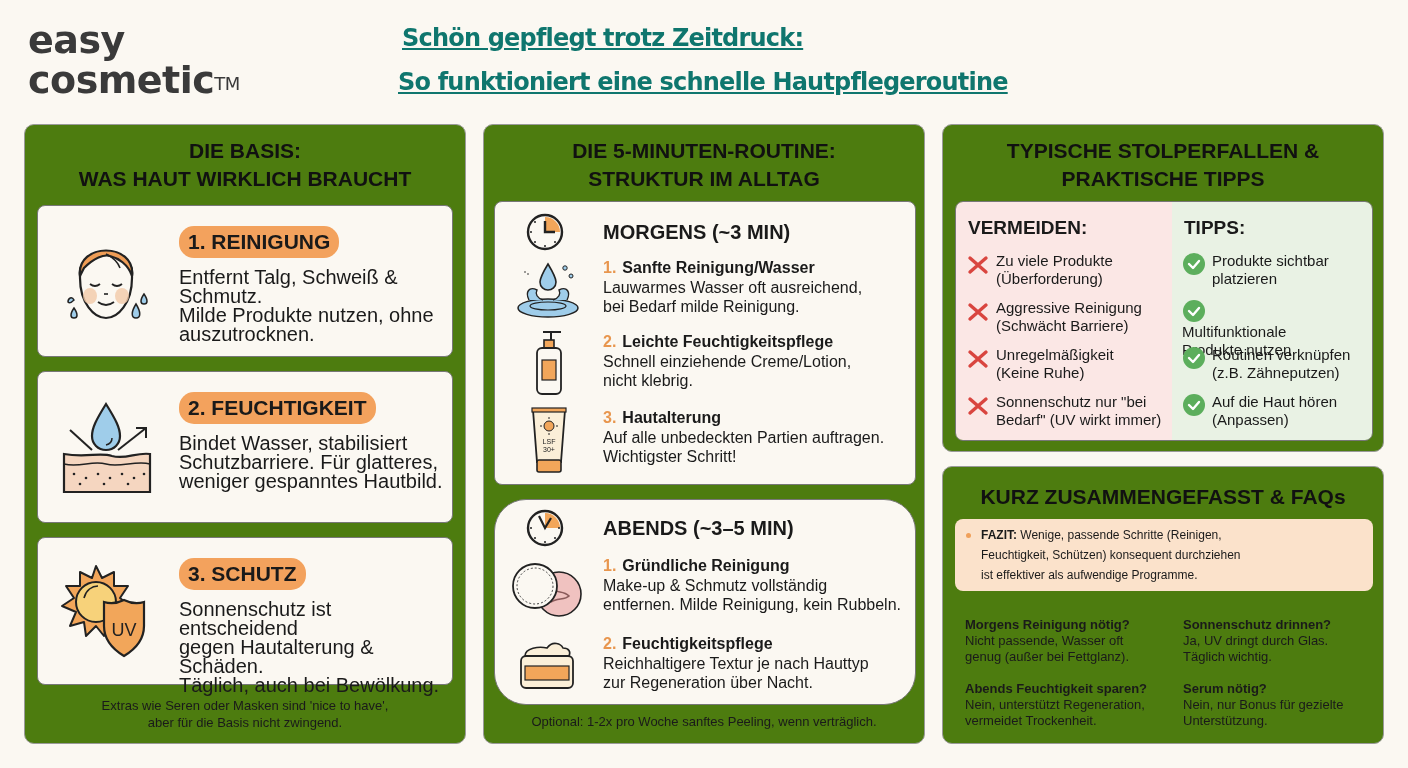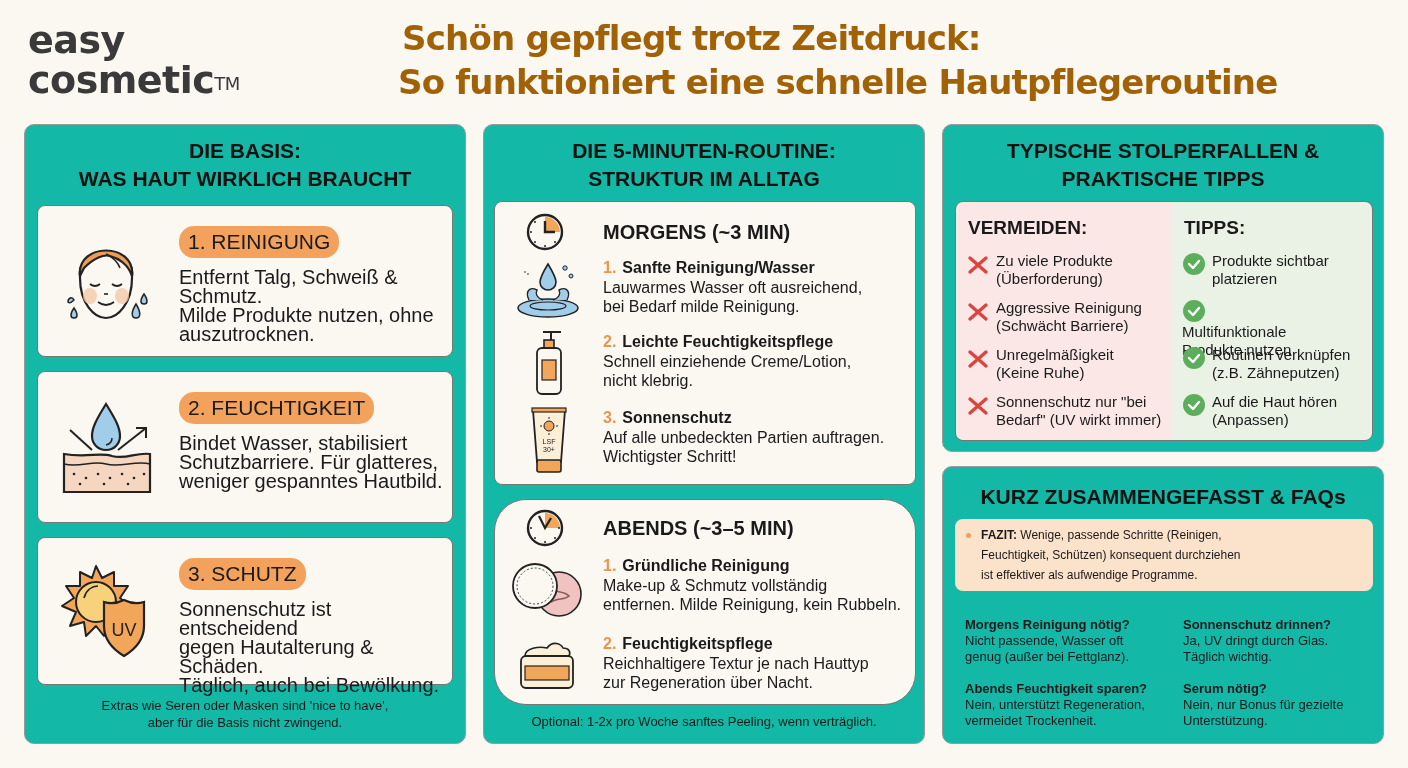--- a/index.html
+++ b/index.html
@@ -13,46 +13,47 @@
   .logo {
     position: absolute; left: 28px; top: 20px;
     font-family: "DejaVu Sans", sans-serif;
     font-size: 38px; line-height: 40px; color: #3a3a3a; font-weight: bold;
     letter-spacing: -0.5px;
   }
   .logo sup { font-size: 18px; vertical-align: top; position: relative; top: 4px; font-weight: normal; }
   .main-title {
     position: absolute; left: 398px; top: 16px;
     font-family: "DejaVu Sans", sans-serif;
-    font-weight: bold; font-size: 34px; line-height: 44px; color: #a16207;
+    font-weight: bold; font-size: 24px; line-height: 44px; color: #0f766e;
     letter-spacing: -0.8px;
+    text-decoration: underline;
   }
   .main-title .l1 { display: block; padding-left: 4px; }
   .main-title .l2 { display: block; }
 
   .panel {
     position: absolute;
-    background: #14b8a6;
+    background: #4d7c0f;
     border: 1.5px solid #9a9a9a;
     border-radius: 10px;
   }
   .panel-title {
     text-align: center; font-weight: bold; font-size: 21px; line-height: 28px;
     color: #111; margin-top: 12px;
   }
   .card {
     position: absolute;
     background: #fbf8f2;
     border: 1.5px solid #777;
     border-radius: 8px;
   }
   .icon-box { position: absolute; }
   .tag {
     position: absolute; background: #f3a25d; border-radius: 15px;
-    font-weight: normal; font-size: 21px; line-height: 32px; padding: 0 9px; color: #1a1a1a;
+    font-weight: bold; font-size: 21px; line-height: 32px; padding: 0 9px; color: #1a1a1a;
   }
   .desc { position: absolute; font-size: 20px; line-height: 19px; color: #1a1a1a; }
   .footnote { position: absolute; width: 100%; text-align: center; font-size: 13px; line-height: 17px; color: #1a1a1a; }
 
   .rt-head { position: absolute; font-weight: bold; font-size: 20px; line-height: 24px; }
   .step { position: absolute; }
   .step .st { font-weight: bold; font-size: 16px; line-height: 20px; }
   .step .st .num { color: #e8964e; margin-right: 6px; }
   .step .sd { font-size: 16px; line-height: 19px; }
 
@@ -239,21 +240,21 @@
             <path d="M20 11 L20 13"></path>
             <path d="M20 27 L20 29"></path>
             <path d="M11 20 L13 20"></path>
             <path d="M27 20 L29 20"></path>
           </g>
         <text x="20" y="38" text-anchor="middle" font-family="Liberation Sans, sans-serif" font-size="7" fill="#222">LSF</text>
         <text x="20" y="46" text-anchor="middle" font-family="Liberation Sans, sans-serif" font-size="7" fill="#222">30+</text>
       </svg>
     </div>
     <div class="step" style="left:108px; top:206px;">
-      <div class="st"><span class="num">3.</span><span>Sonnenschutz</span></div>
+      <div class="st"><span class="num">3.</span><span>Hautalterung</span></div>
       <div class="sd">Auf alle unbedeckten Partien auftragen.</div>
       <div class="sd">Wichtigster Schritt!</div>
     </div>
   </div>
 
   <div class="card" style="left:10px; top:374px; width:422px; height:206px;border-radius:32px;">
     <div class="icon-box" style="left:30px; top:8px; width:40px; height:40px;">
       <svg width="40" height="40" viewBox="0 0 40 40">
         <circle cx="20" cy="20" r="17" fill="#fbf8f2" stroke="#222" stroke-width="2.4"></circle>
         <path d="M20 20 L20 5 A15 15 0 0 1 35 20 Z" fill="#f2a65a"></path>

